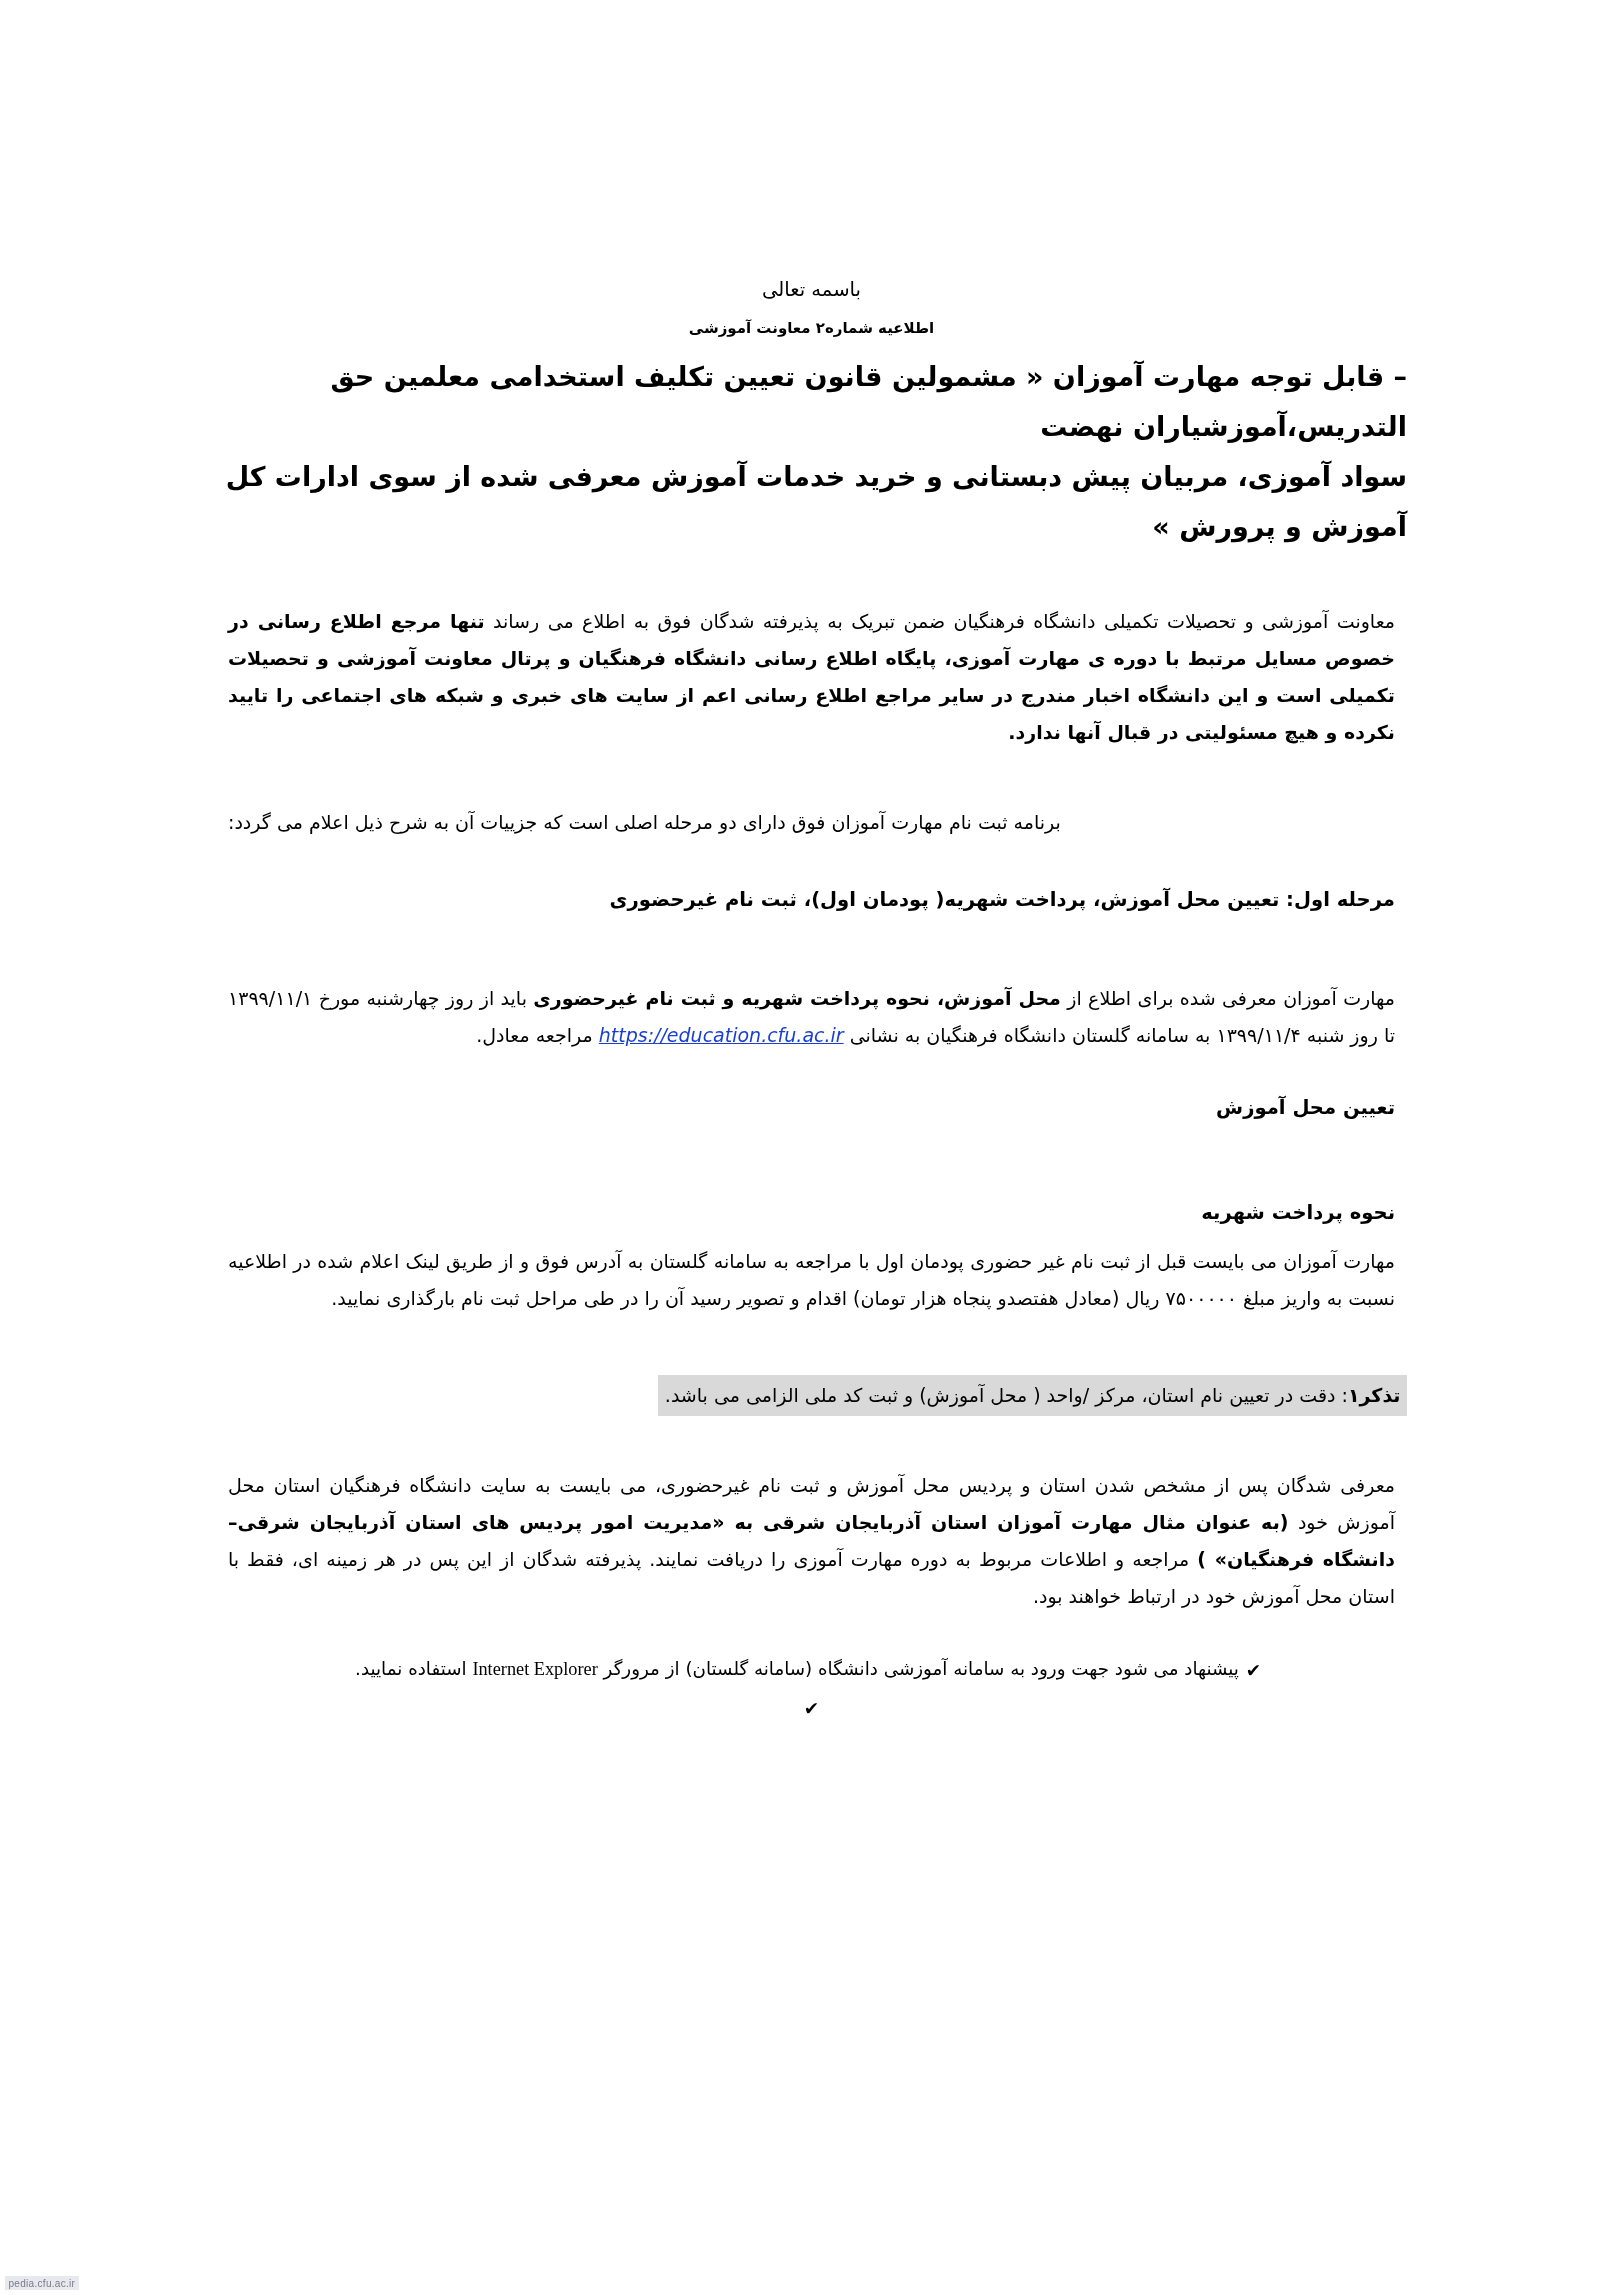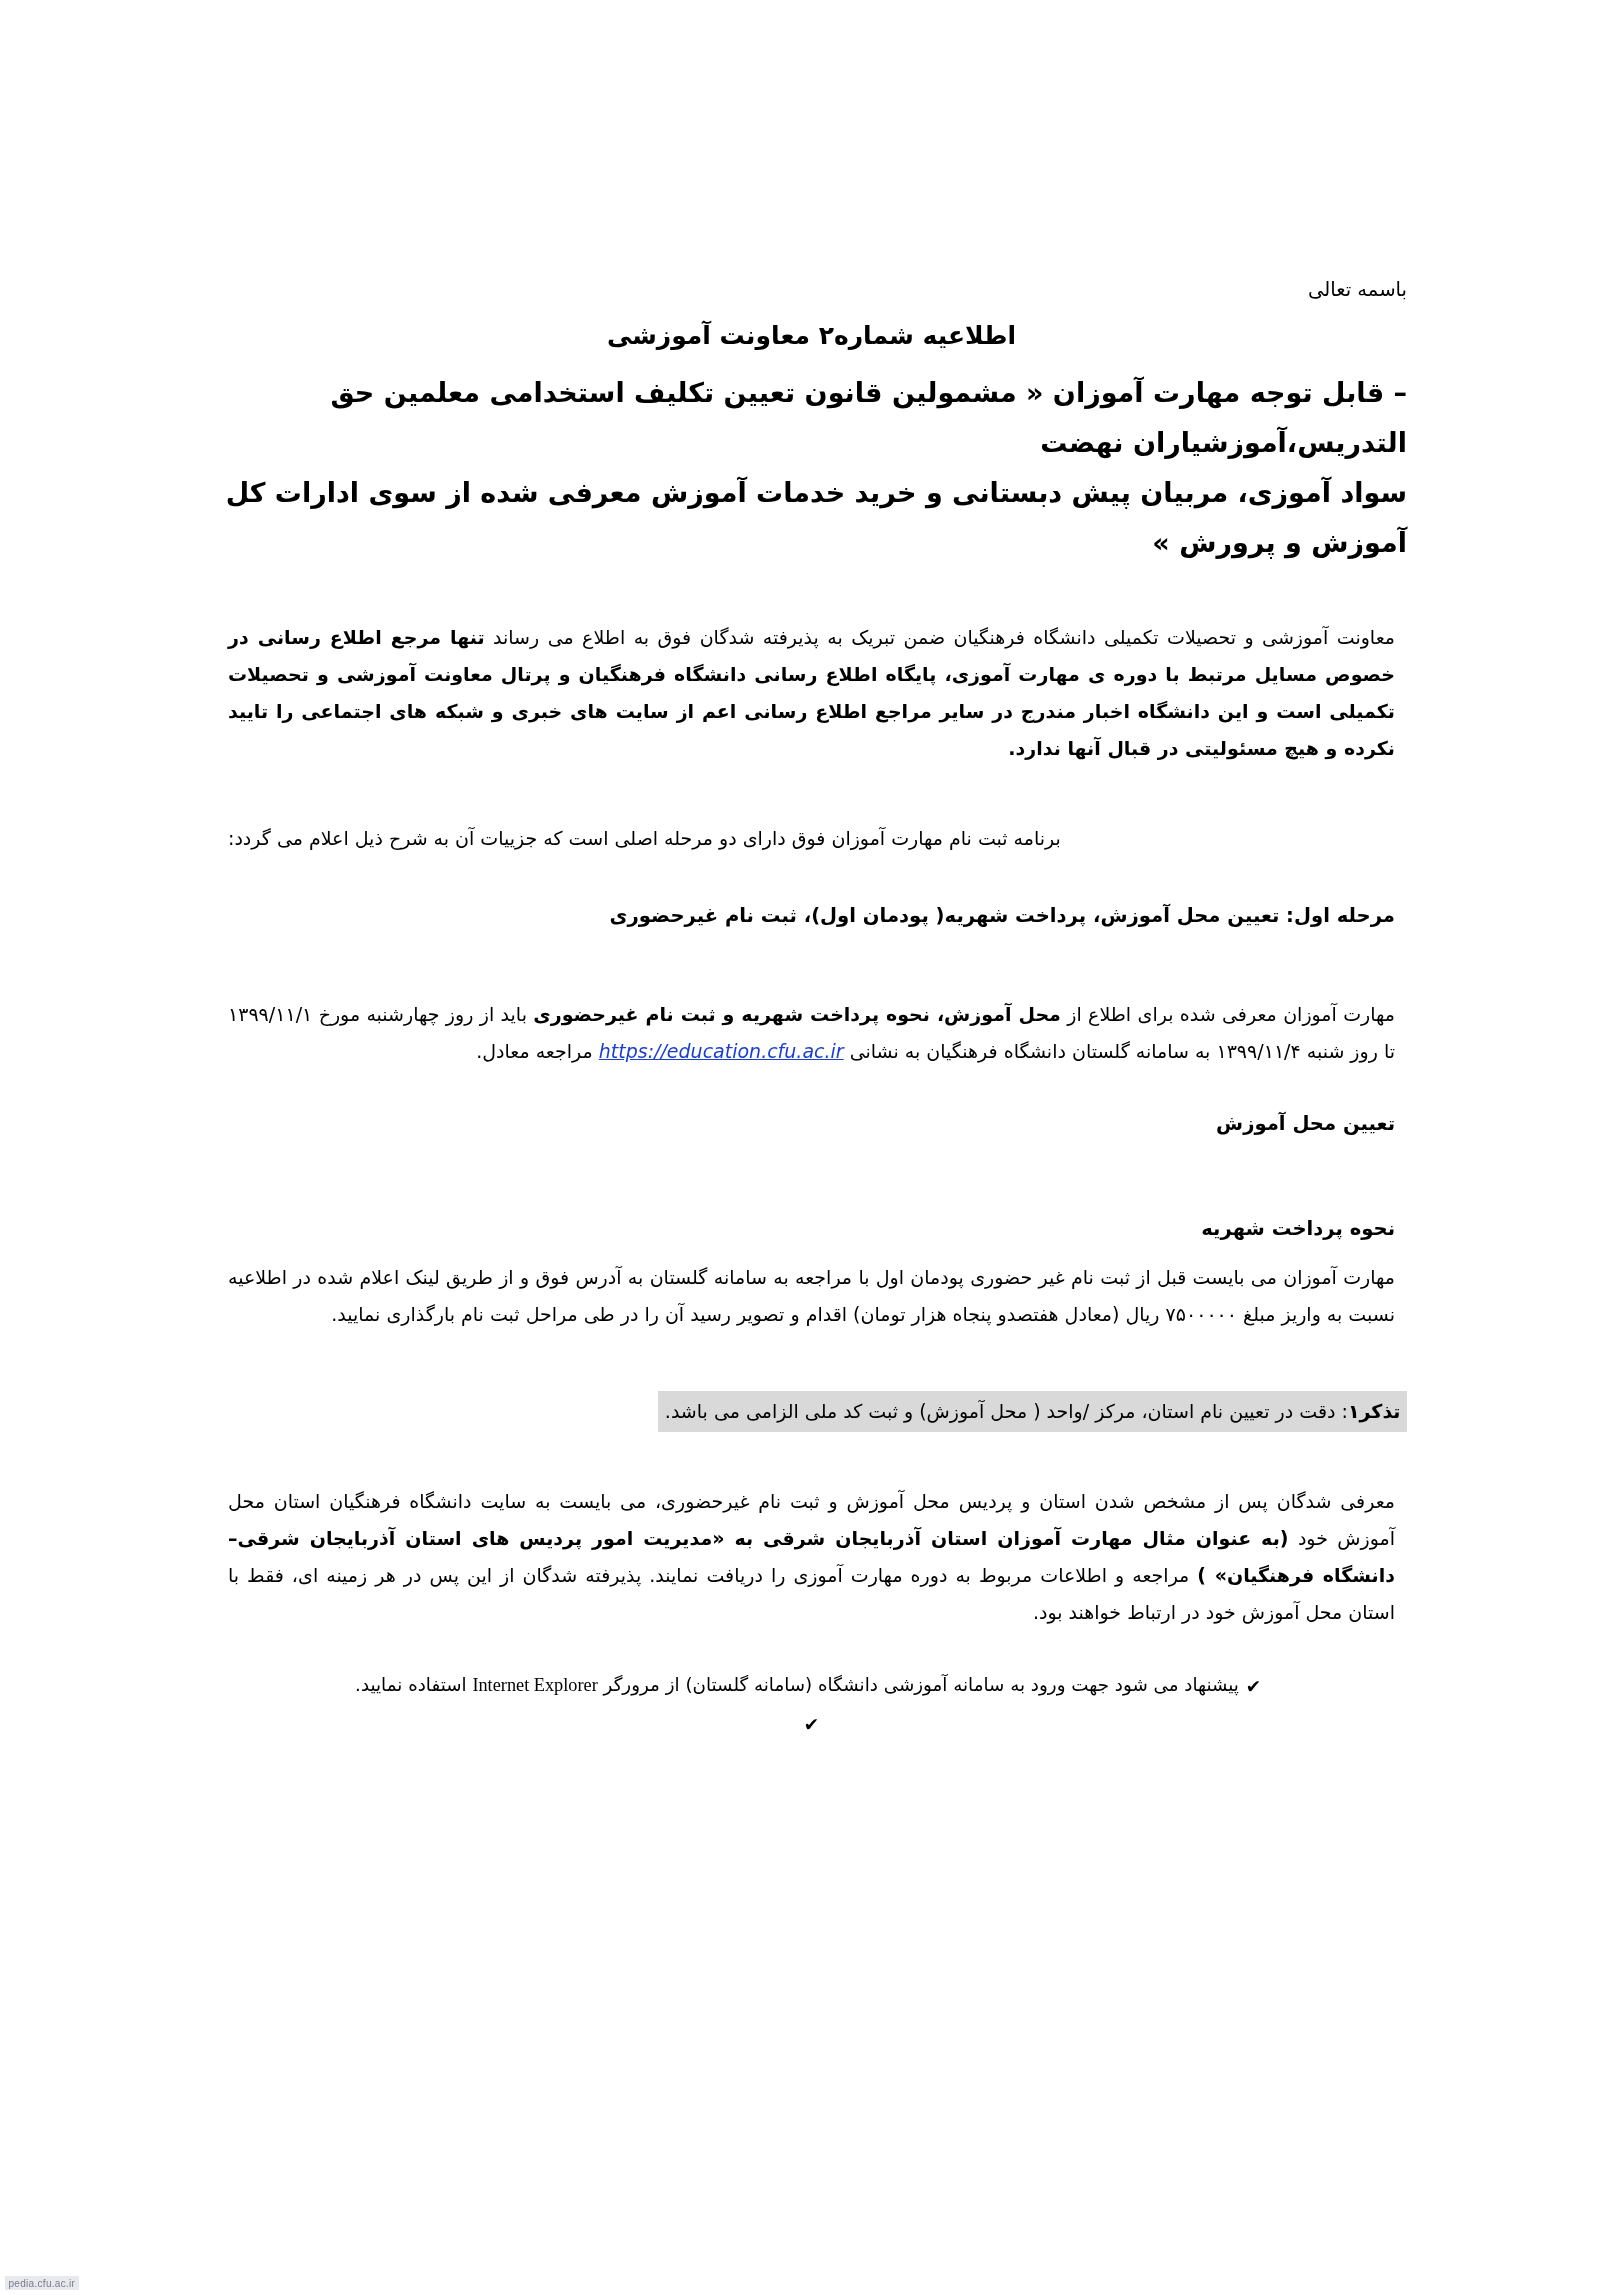--- a/index.html
+++ b/index.html
@@ -36,25 +36,25 @@
     font-weight: bold;
   }
   .sp-18 { height: 11.8px; }
   .sp-26 { height: 17px; }
   .sp-44 { height: 29px; }
   .sp-60 { height: 39px; }
   .sp-70 { height: 46px; }
 
   .t-basmala {
     font-size: 19.6px;
-    text-align: right;
+    text-align: center;
     line-height: 1.5;
   }
   .t-title {
-    font-size: 25px;
+    font-size: 15px;
     font-weight: bold;
     text-align: center;
     line-height: 1.6;
   }
   .t-subtitle {
     font-size: 27px;
     font-weight: bold;
     line-height: 1.85;
     text-align: right;
   }

